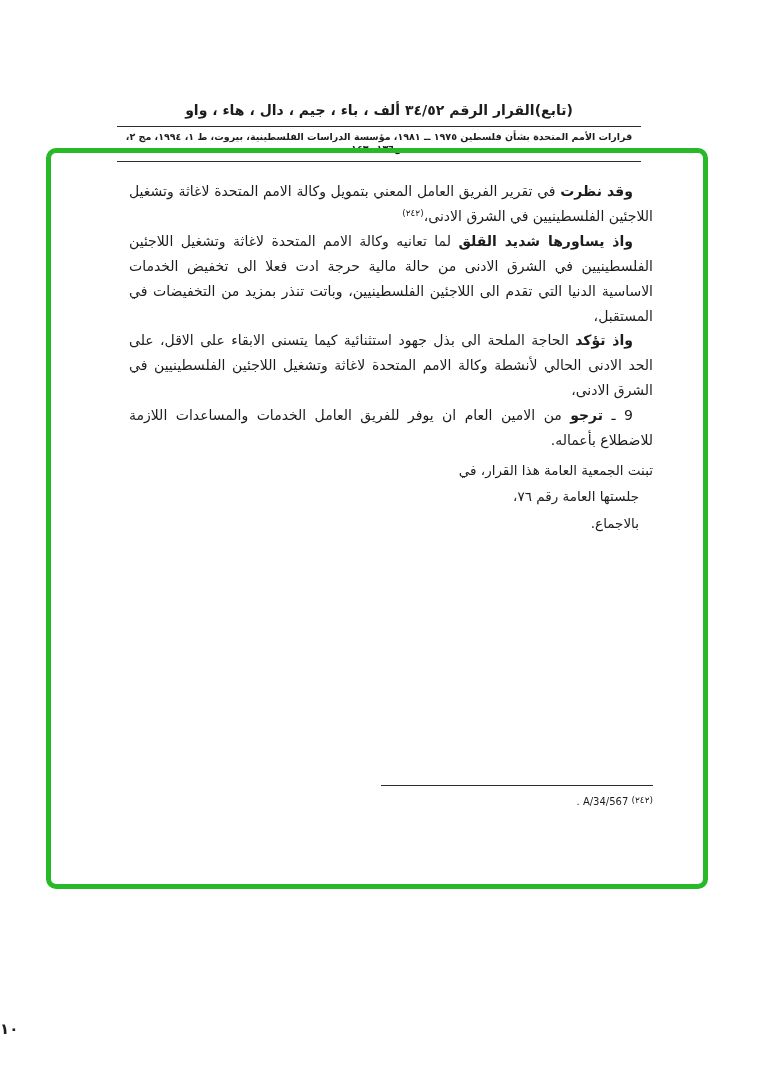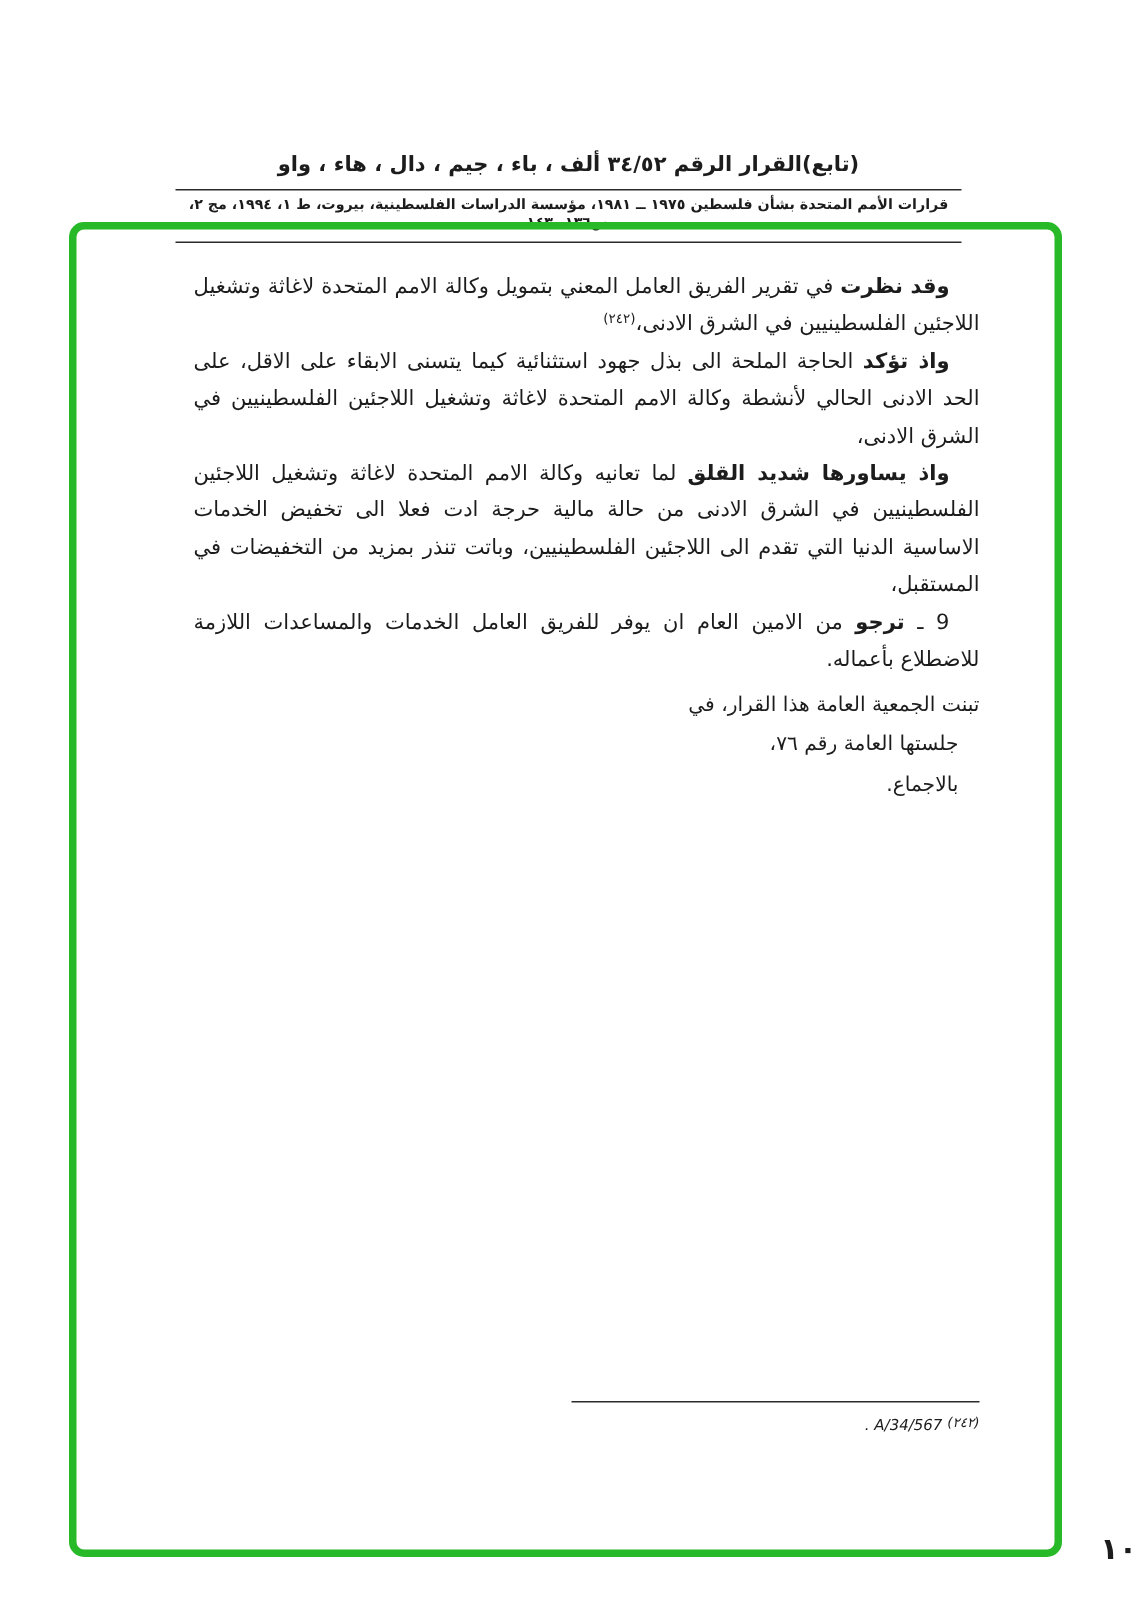--- a/index.html
+++ b/index.html
@@ -25,21 +25,21 @@
   }
   .doc-source {
     width: 524px; margin: 4px auto 0;
     font-size: 9.5px; font-weight: bold; line-height: 1.3;
   }
   .h-rule.bottom { margin-top: 5px; }
 
   
   .frame {
     position: absolute; left: 46px; top: 148px;
-    width: 662px; height: 890px;
+    width: 662px; height: 741px;
     border: 5px solid #27b927; border-radius: 10px;
     padding: 26px 50px 0 78px;
     direction: rtl;
     overflow: hidden;
   }
 
   
   .bodytext {
     font-size: 14px; line-height: 1.78;
     text-align: justify; text-justify: inter-word;
@@ -60,49 +60,49 @@
   .footnotes {
     position: absolute; bottom: 74px; right: 50px; left: 50px;
     direction: rtl; text-align: right;
     font-size: 10px; line-height: 1.6;
   }
   .fn-rule {
     width: 272px; height: 0;
     border-top: 1.2px solid #2b2b2b;
     margin-bottom: 7px;
   }
-  .fn { margin: 0; font-style: italic; }
+  .fn { margin: 0; }
   .fn-mark { font-size: 9px; vertical-align: 2px; }
 
   
   .page-number {
     position: absolute; top: 1020px; left: 0; width: 100%;
-    text-align: right; font-size: 20px; font-weight: bold;
+    text-align: left; font-size: 15px; font-weight: bold;
   }
 </style>
 </head>
 <body>
 
 <header class="doc-header">
   <div class="doc-title">(تابع)القرار الرقم ٣٤/٥٢ ألف ، باء ، جيم ، دال ، هاء ، واو</div>
   <div class="h-rule"></div>
   <div class="doc-source">قرارات الأمم المتحدة بشأن فلسطين ١٩٧٥ ــ ١٩٨١، مؤسسة الدراسات الفلسطينية، بيروت، ط ١، ١٩٩٤، مج ٢، ص١٣٦– ١٤٣</div>
   <div class="h-rule bottom"></div>
 </header>
 
 <div class="frame" style="border-color:#27b927">
 
   <div class="bodytext">
 
     <p><span class="lead">وقد نظرت</span><span> في تقرير الفريق العامل المعني بتمويل وكالة الامم المتحدة لاغاثة وتشغيل اللاجئين الفلسطينيين في الشرق الادنى،</span><span class="fnref">(٢٤٢)</span></p>
 
 
+    <p><span class="lead">واذ يساورها شديد القلق</span><span> لما تعانيه وكالة الامم المتحدة لاغاثة وتشغيل اللاجئين الفلسطينيين في الشرق الادنى من حالة مالية حرجة ادت فعلا الى تخفيض الخدمات الاساسية الدنيا التي تقدم الى اللاجئين الفلسطينيين، وباتت تنذر بمزيد من التخفيضات في المستقبل،</span><span class="fnref"></span></p>
+
     <p><span class="lead">واذ تؤكد</span><span> الحاجة الملحة الى بذل جهود استثنائية كيما يتسنى الابقاء على الاقل، على الحد الادنى الحالي لأنشطة وكالة الامم المتحدة لاغاثة وتشغيل اللاجئين الفلسطينيين في الشرق الادنى،</span><span class="fnref"></span></p>
-
-    <p><span class="lead">واذ يساورها شديد القلق</span><span> لما تعانيه وكالة الامم المتحدة لاغاثة وتشغيل اللاجئين الفلسطينيين في الشرق الادنى من حالة مالية حرجة ادت فعلا الى تخفيض الخدمات الاساسية الدنيا التي تقدم الى اللاجئين الفلسطينيين، وباتت تنذر بمزيد من التخفيضات في المستقبل،</span><span class="fnref"></span></p>
 
 
 
 
     <p><span>9 ـ </span><span class="lead">ترجو</span><span> من الامين العام ان يوفر للفريق العامل الخدمات والمساعدات اللازمة للاضطلاع بأعماله.</span></p>
 
     <div class="adoption">
       <div>تبنت الجمعية العامة هذا القرار، في</div>
       <div class="indent">جلستها العامة رقم ٧٦،</div>
       <div class="indent">بالاجماع.</div>

